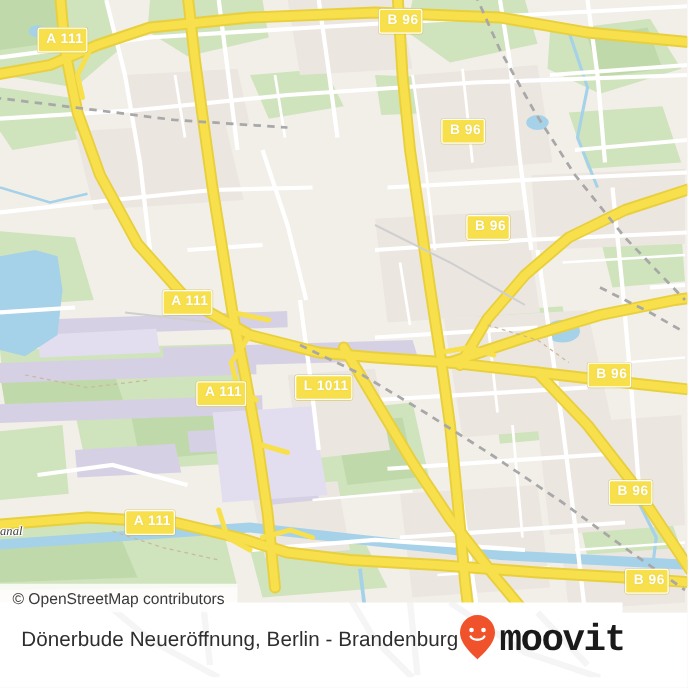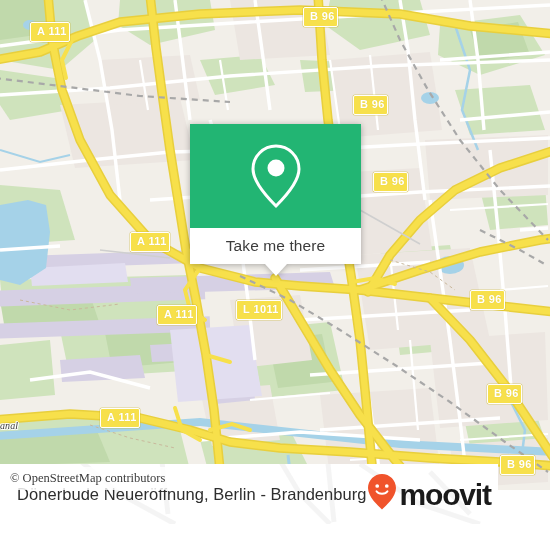--- a/index.html
+++ b/index.html
@@ -107,31 +107,31 @@
 
   
   #osm-attrib {
     position: absolute;
     left: 0; top: 467px;
     height: 23px;
     display: flex;
     align-items: center;
     padding: 0 10px 0 10px;
     background: rgba(255,255,255,.82);
-    font-family: Liberation Serif, serif;
+    font-family: Liberation Sans, sans-serif;
     font-size: 12.5px;
     color: #3a3a3a;
     z-index: 50;
     white-space: nowrap;
   }
 
   
   #footer {
     position: absolute;
-    left: 0; top: 464px;
+    left: 0; top: 482px;
     width: 498px; height: 60px;
     background: #ffffff;
     overflow: hidden;
   }
   #footer-watermark {
     position: absolute;
     left: 0; top: -490px;
     width: 550px; height: 550px;
     opacity: .085;
     pointer-events: none;
@@ -151,21 +151,21 @@
     letter-spacing: .05px;
     white-space: nowrap;
   }
   #moovit-logo {
     display: flex;
     align-items: center;
     gap: 3px;
     cursor: pointer;
   }
   #moovit-wordmark {
-    font-family: Liberation Sans, sans-serif;
+    font-family: Liberation Mono, monospace;
     font-size: 30px;
     font-weight: 600;
     color: #1a1a1a;
     letter-spacing: -1.2px;
     line-height: 1;
     position: relative;
     top: 1px;
   }
 </style>
 </head>
@@ -361,34 +361,20 @@
     <div class="shield" style="left:353px; top:95px;">B 96</div>
     <div class="shield" style="left:373px; top:172px;">B 96</div>
     <div class="shield" style="left:130px; top:232px;">A 111</div>
     <div class="shield" style="left:236px; top:269px; z-index:30;margin-top:31px;">L 1011</div>
     <div class="shield" style="left:157px; top:305px;">A 111</div>
     <div class="shield" style="left:470px; top:290px;">B 96</div>
     <div class="shield" style="left:487px; top:384px;">B 96</div>
     <div class="shield" style="left:100px; top:408px;">A 111</div>
     <div class="shield" style="left:500px; top:455px;">B 96</div>
 
-    <div id="info-card">
-      <div id="card-green">
-        <span>
-          <svg width="56" height="68" viewBox="0 0 56 68" xmlns="http://www.w3.org/2000/svg">
-            <path d="M28 4 C15.3 4 5 14.3 5 27 C5 41 21 57 28 64 C35 57 51 41 51 27 C51 14.3 40.7 4 28 4 Z" fill="none" stroke="#ffffff" stroke-width="3"></path>
-            <circle cx="28" cy="26" r="8.5" fill="#ffffff"></circle>
-          </svg>
-        </span>
-      </div>
-      <div id="card-white">
-        <span id="take-me-there">Take me there</span>
-      </div>
-      <div id="card-tail"></div>
-    </div>
 
     <div id="osm-attrib">
       <span>© OpenStreetMap contributors</span>
     </div>
   </div>
 
   <div id="footer">
     <svg id="footer-watermark" viewBox="0 0 550 550" xmlns="http://www.w3.org/2000/svg">
       <g stroke="#8a8a8a" fill="none" stroke-width="5">
         <path d="M-5,420 L70,414 L140,418 L190,430 L230,442 L280,448 L350,452 L430,458 L500,462 L555,466"></path>

